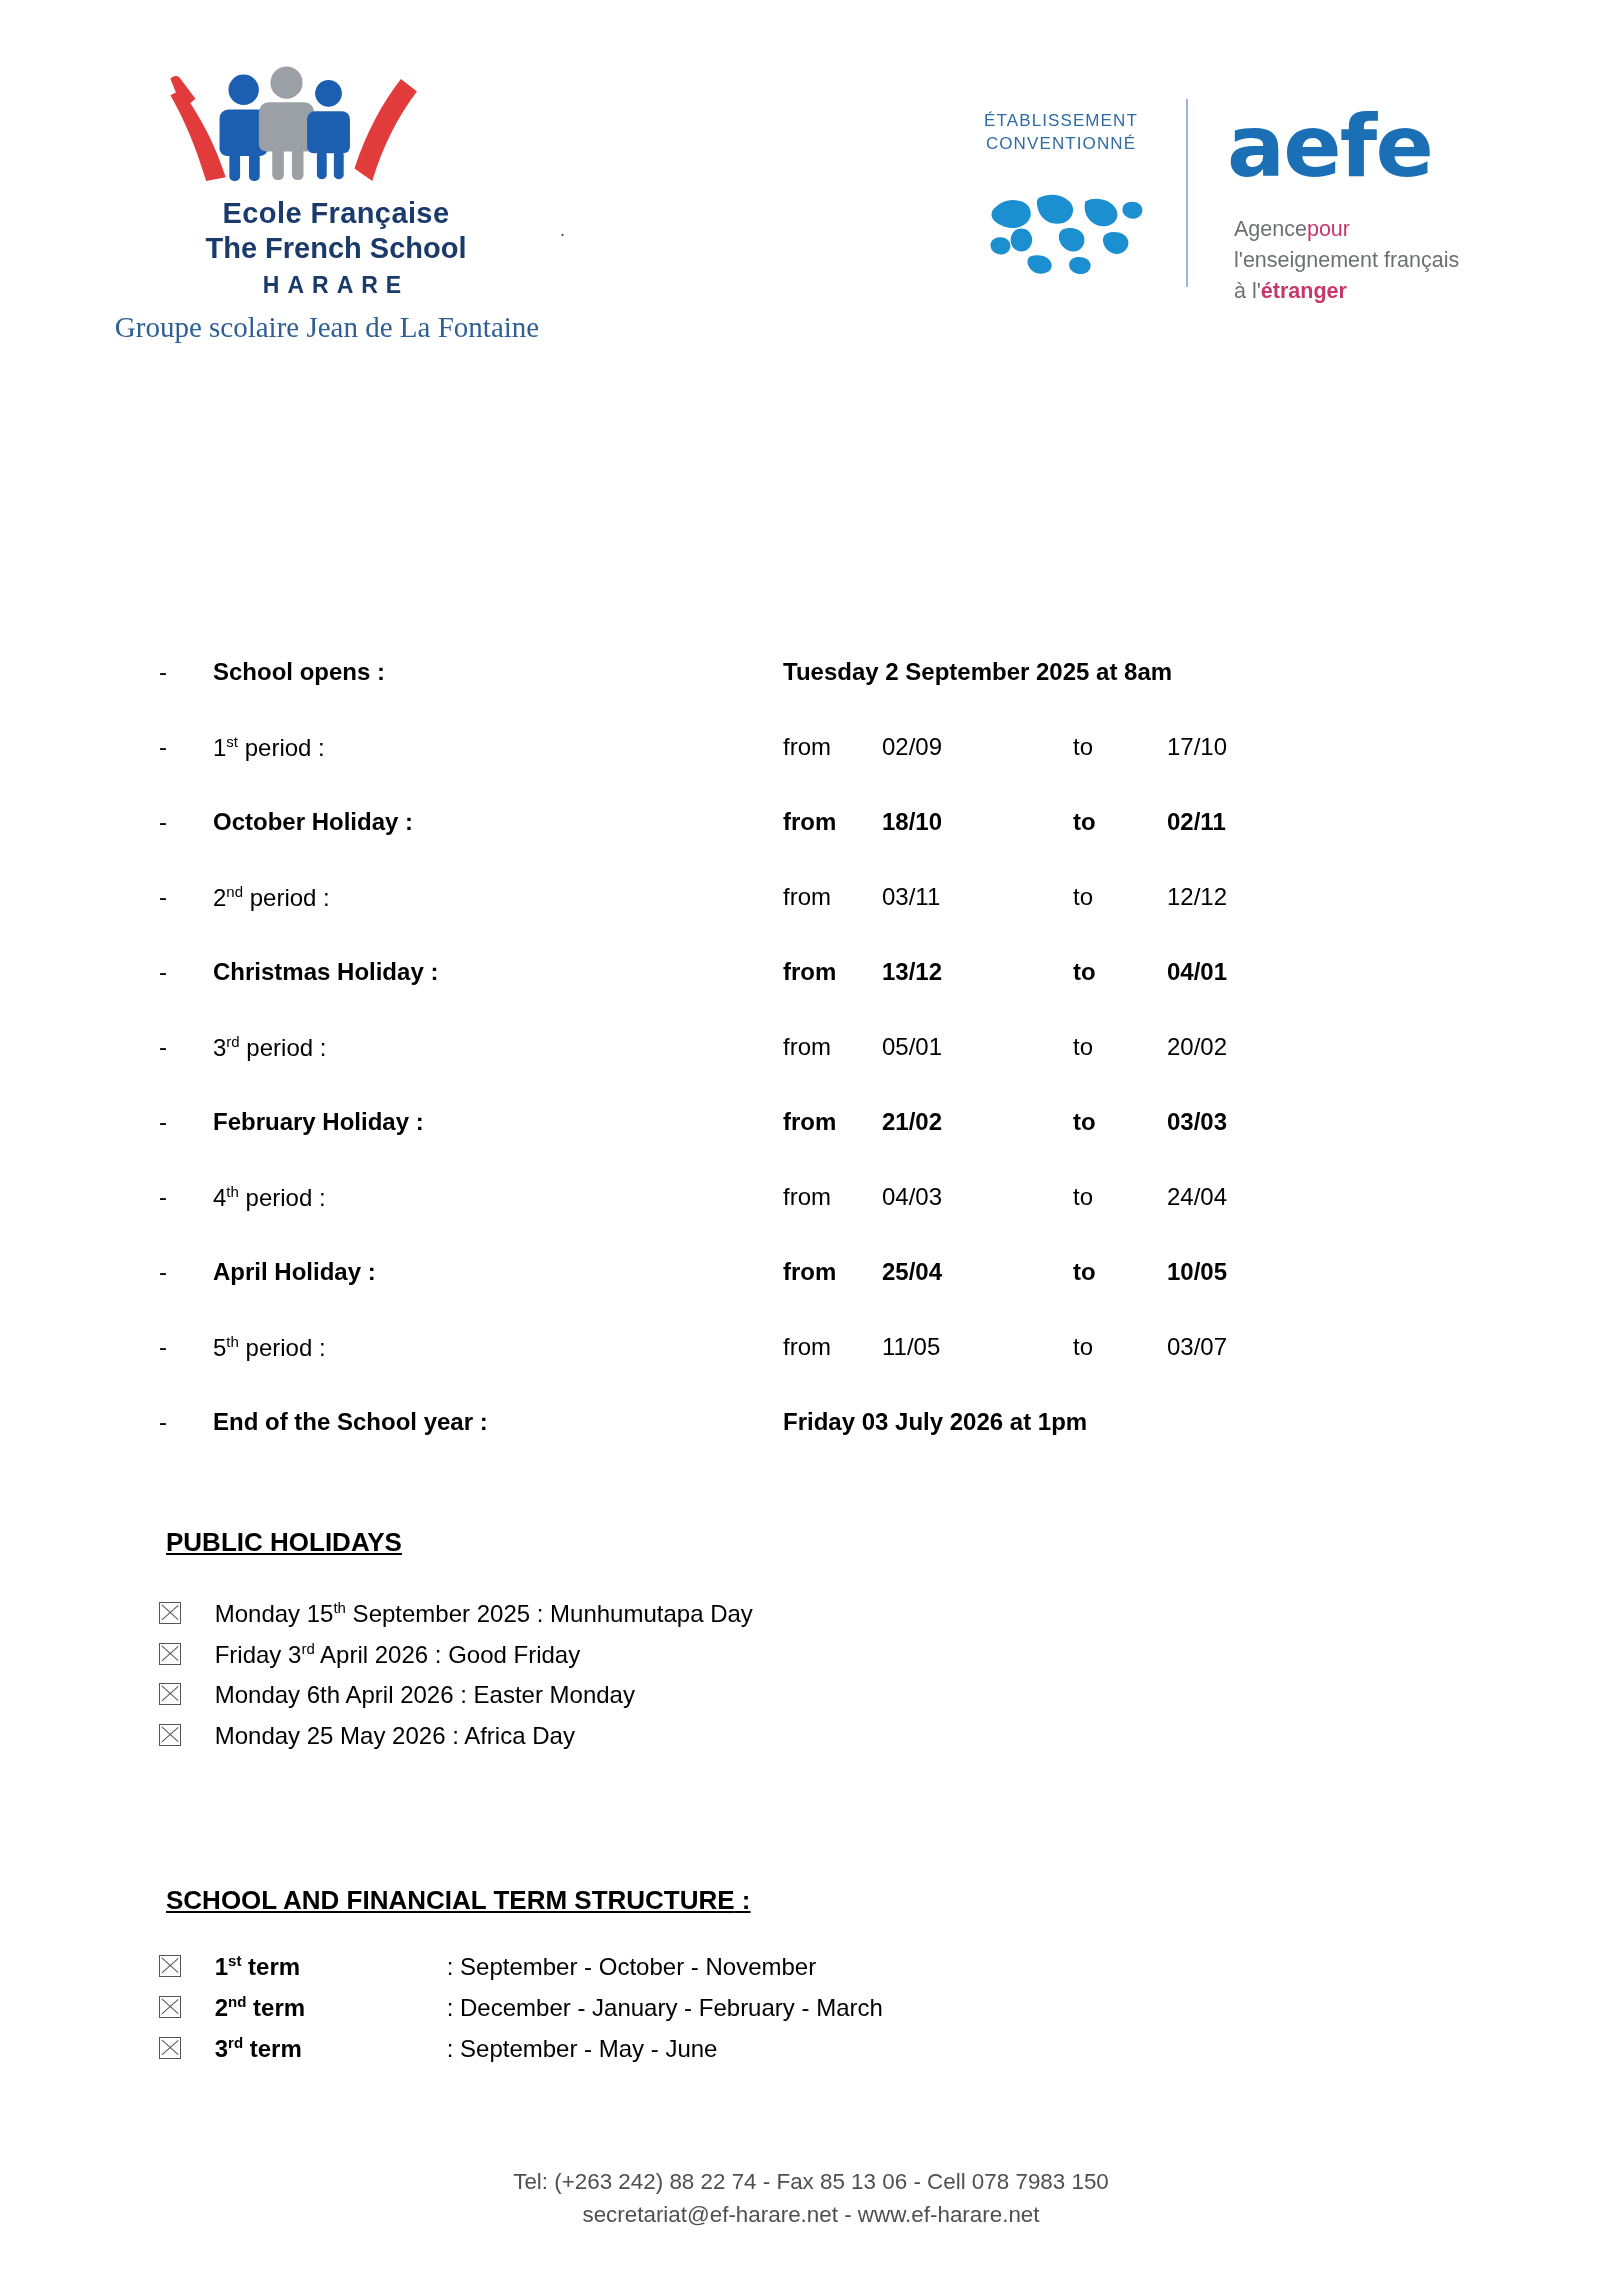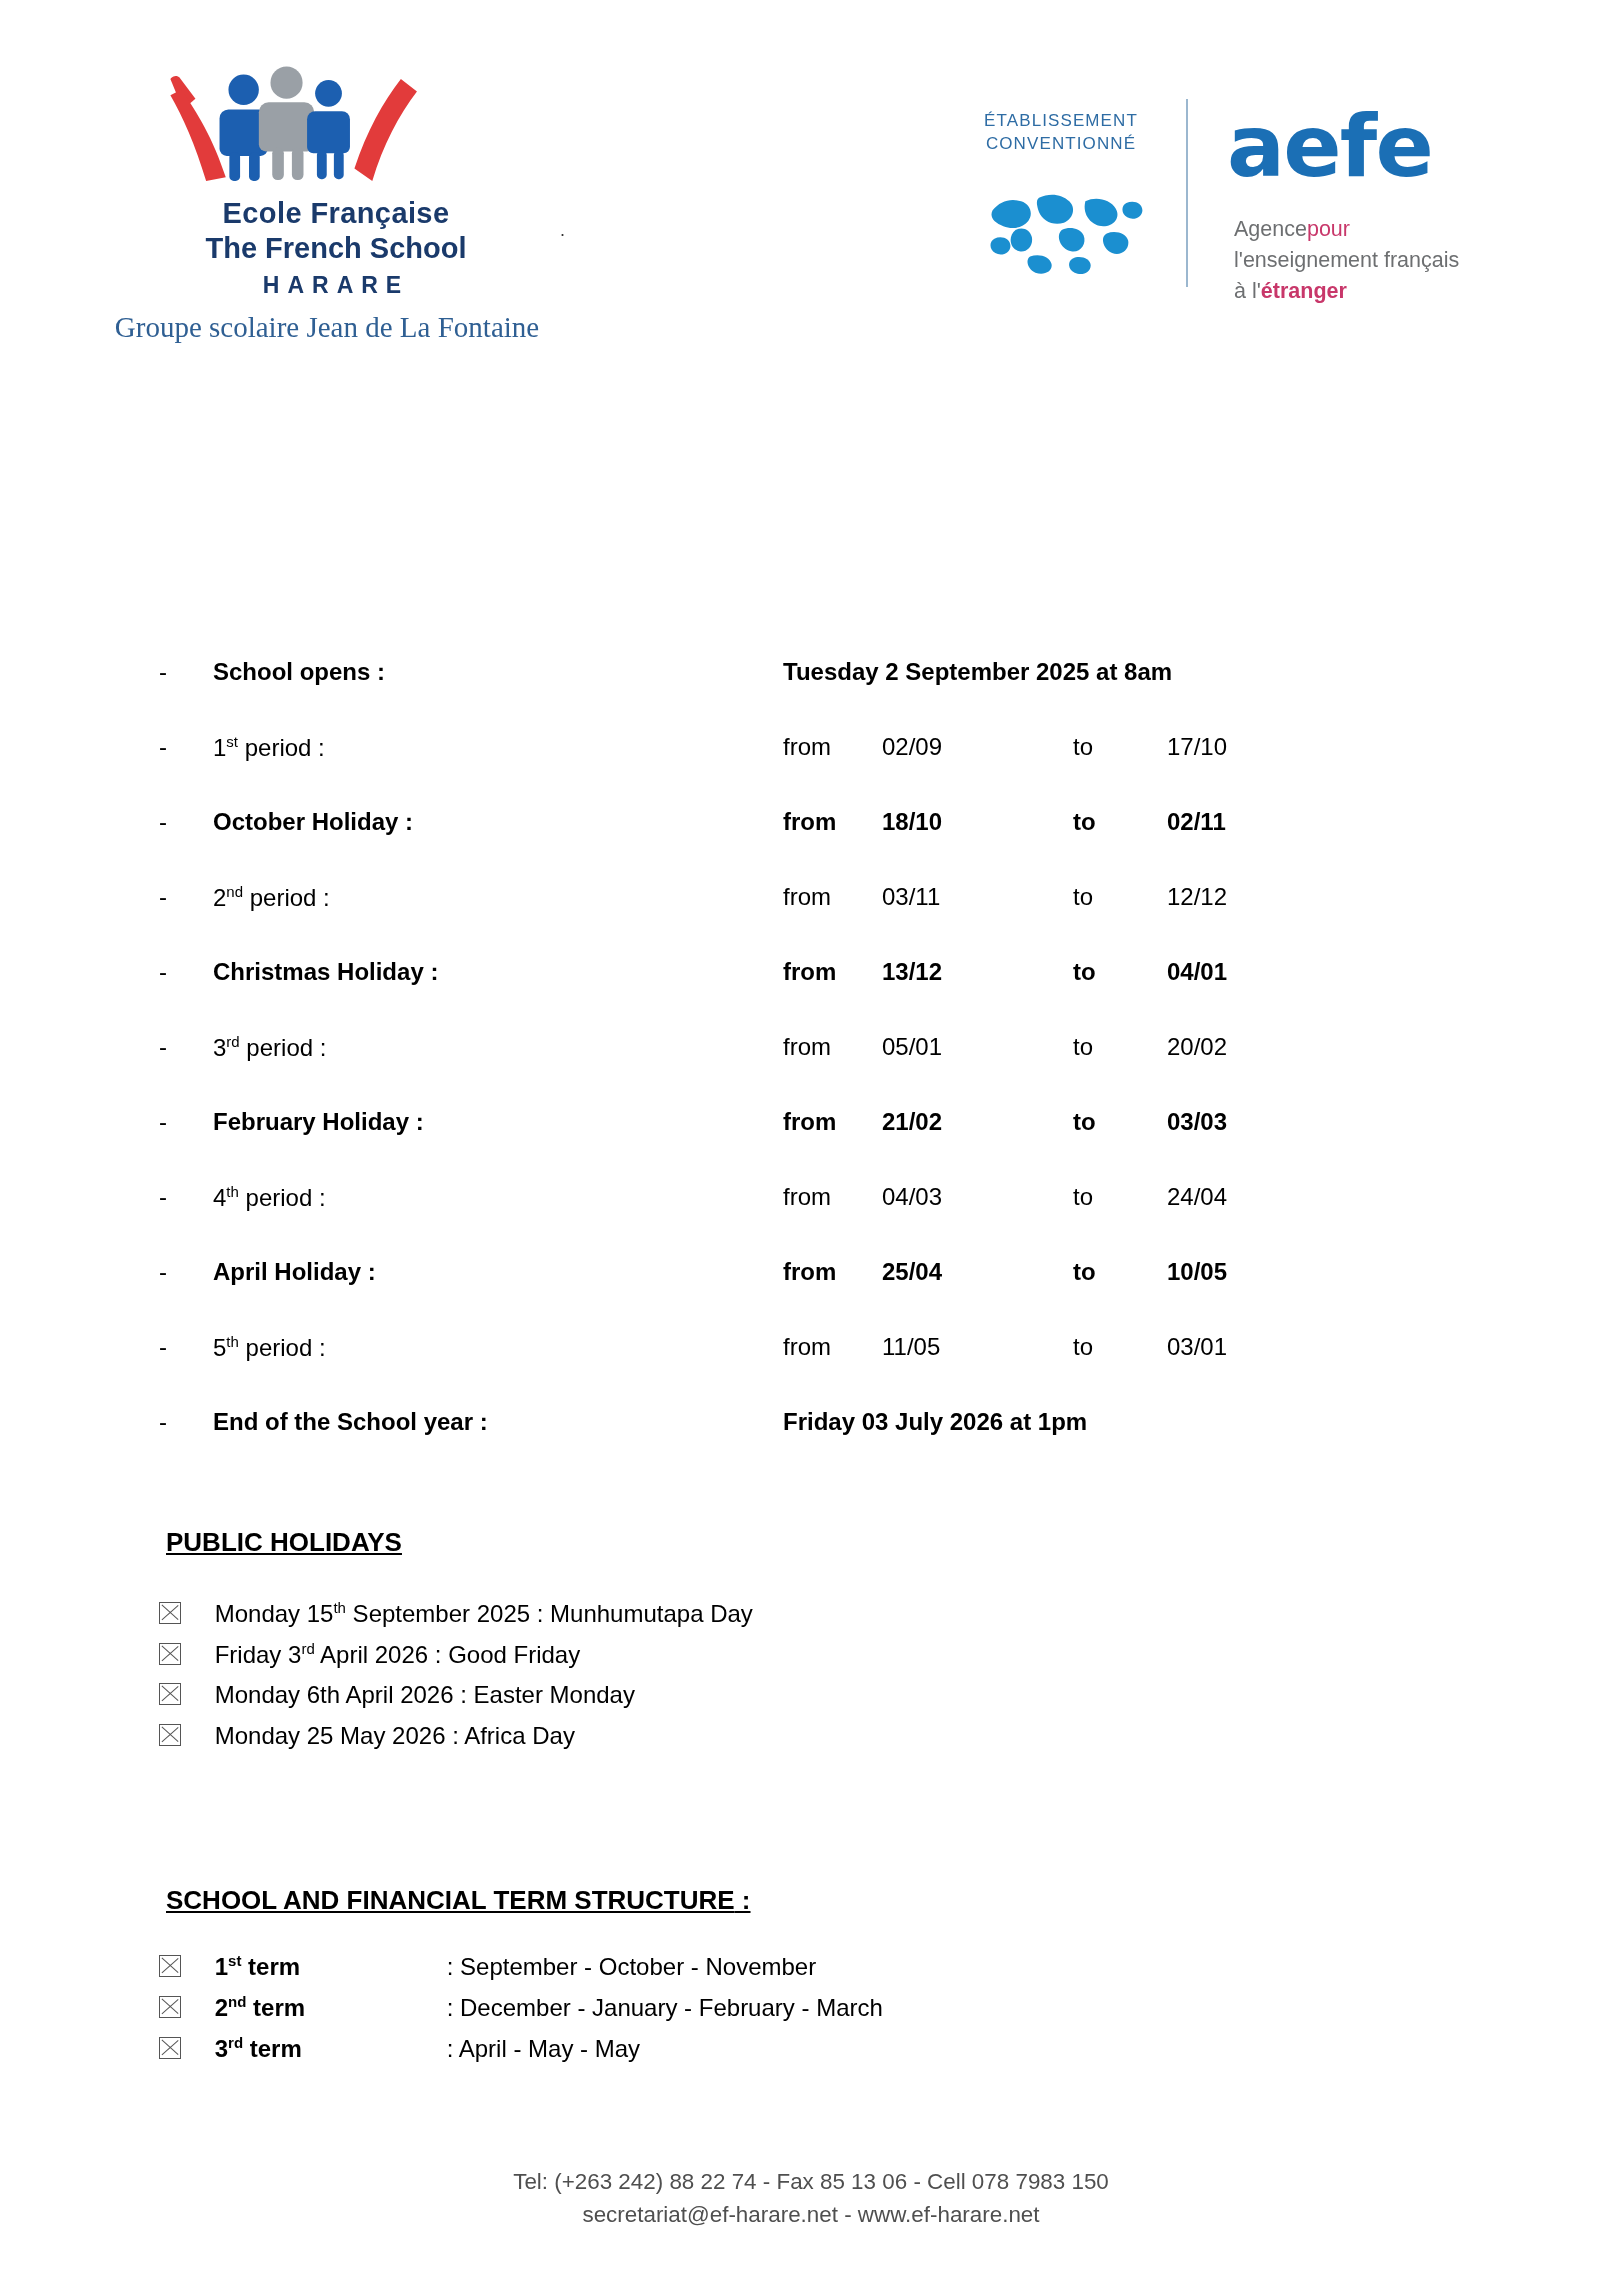--- a/index.html
+++ b/index.html
@@ -434,21 +434,21 @@
       <span class="cal-to bold">to</span>
       <span class="cal-d2 bold">10/05</span>
     </div>
 
     <div class="cal-row">
       <span class="cal-dash">-</span>
       <span class="cal-label"><span>5</span><sup>th</sup><span>  period :</span></span>
       <span class="cal-from">from</span>
       <span class="cal-d1">11/05</span>
       <span class="cal-to">to</span>
-      <span class="cal-d2">03/01</span>
+      <span class="cal-d2">03/07</span>
     </div>
 
     <div class="cal-row">
       <span class="cal-dash">-</span>
       <span class="cal-label bold">End of the School year :</span>
       <span class="cal-single">Friday 03 July 2026 at 1pm</span>
     </div>
 
   </div>
 
@@ -472,21 +472,21 @@
   <div class="sec-head" id="terms-head"><span>SCHOOL AND FINANCIAL TERM STRUCTURE</span><span class="nounderline"> :</span></div>
 
   <div class="bullets" id="terms-list">
     <div class="bullet-row">
       <span class="bullet-box"></span><span class="term-name"><span>1</span><sup>st</sup><span> term</span></span><span class="term-months">: September - October - November</span>
     </div>
     <div class="bullet-row">
       <span class="bullet-box"></span><span class="term-name"><span>2</span><sup>nd</sup><span> term</span></span><span class="term-months">: December - January - February - March</span>
     </div>
     <div class="bullet-row">
-      <span class="bullet-box"></span><span class="term-name"><span>3</span><sup>rd</sup><span> term</span></span><span class="term-months">: April - May - May</span>
+      <span class="bullet-box"></span><span class="term-name"><span>3</span><sup>rd</sup><span> term</span></span><span class="term-months">: September - May - June</span>
     </div>
   </div>
 
   <div class="footer">
     <div>Tel: (+263 242) 88 22 74 - Fax 85 13 06 - Cell 078 7983 150</div>
     <div>secretariat@ef-harare.net - www.ef-harare.net</div>
   </div>
 
 </div>
 

